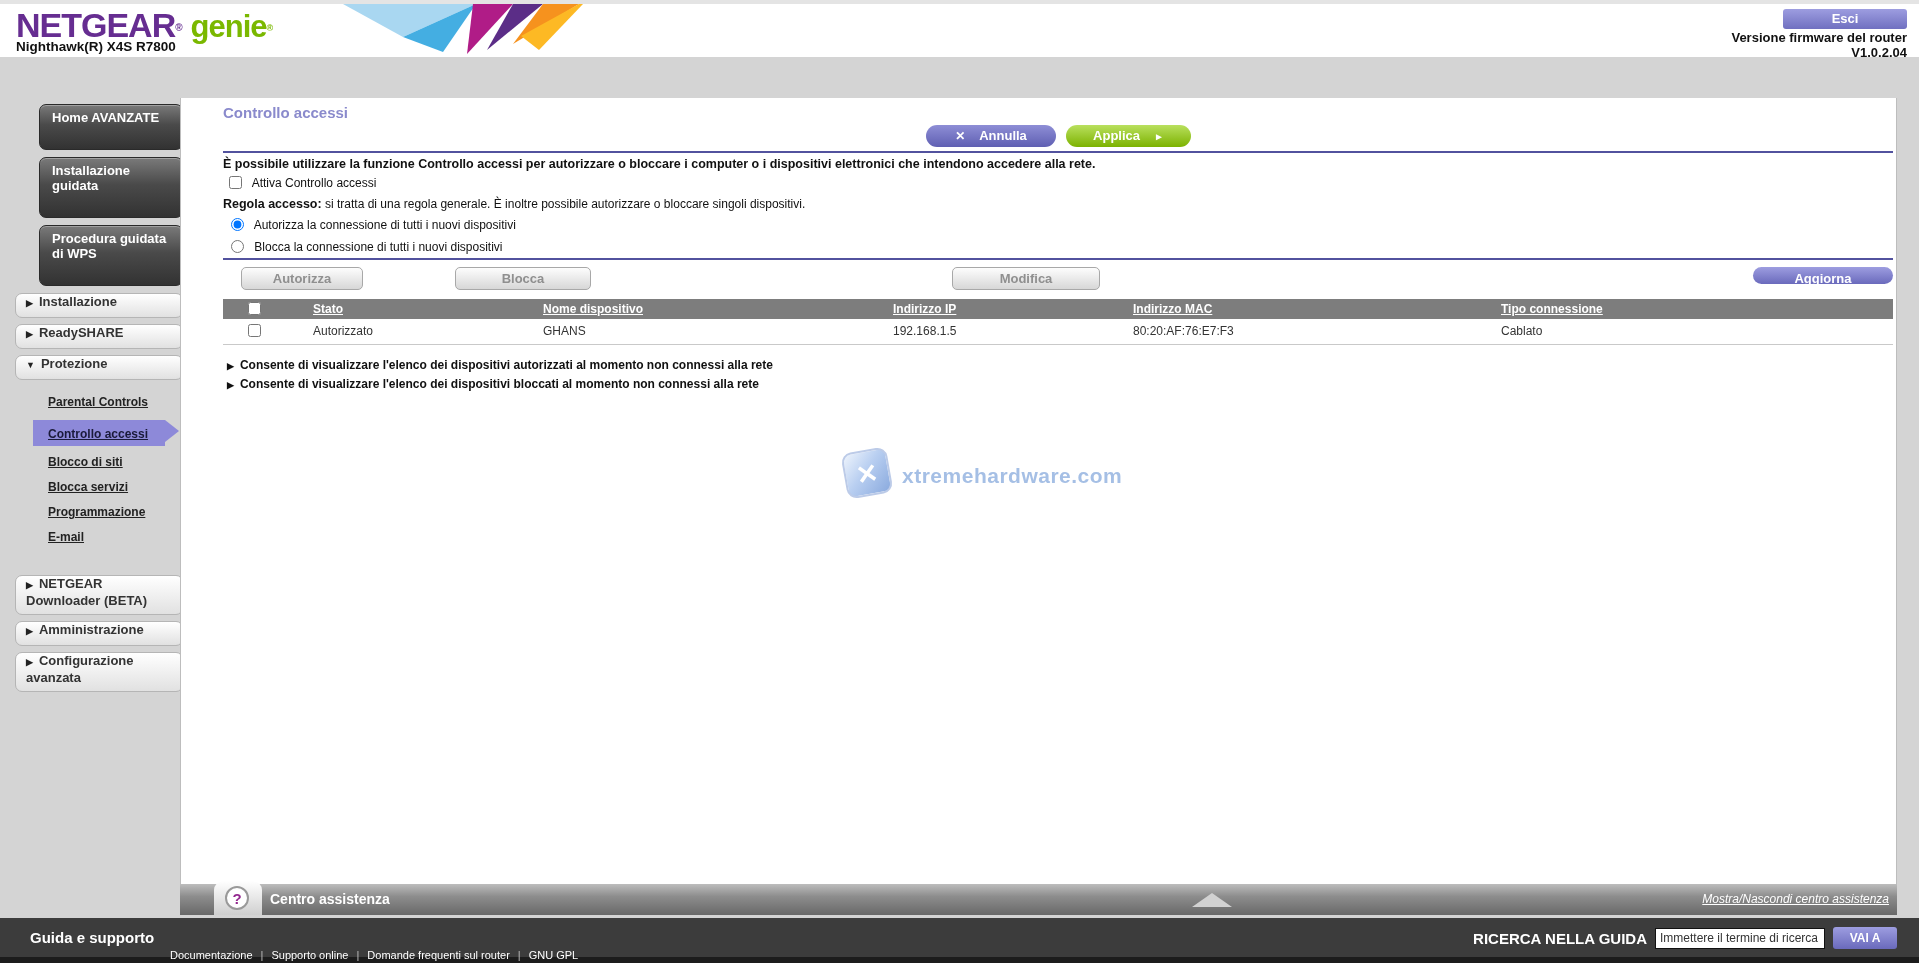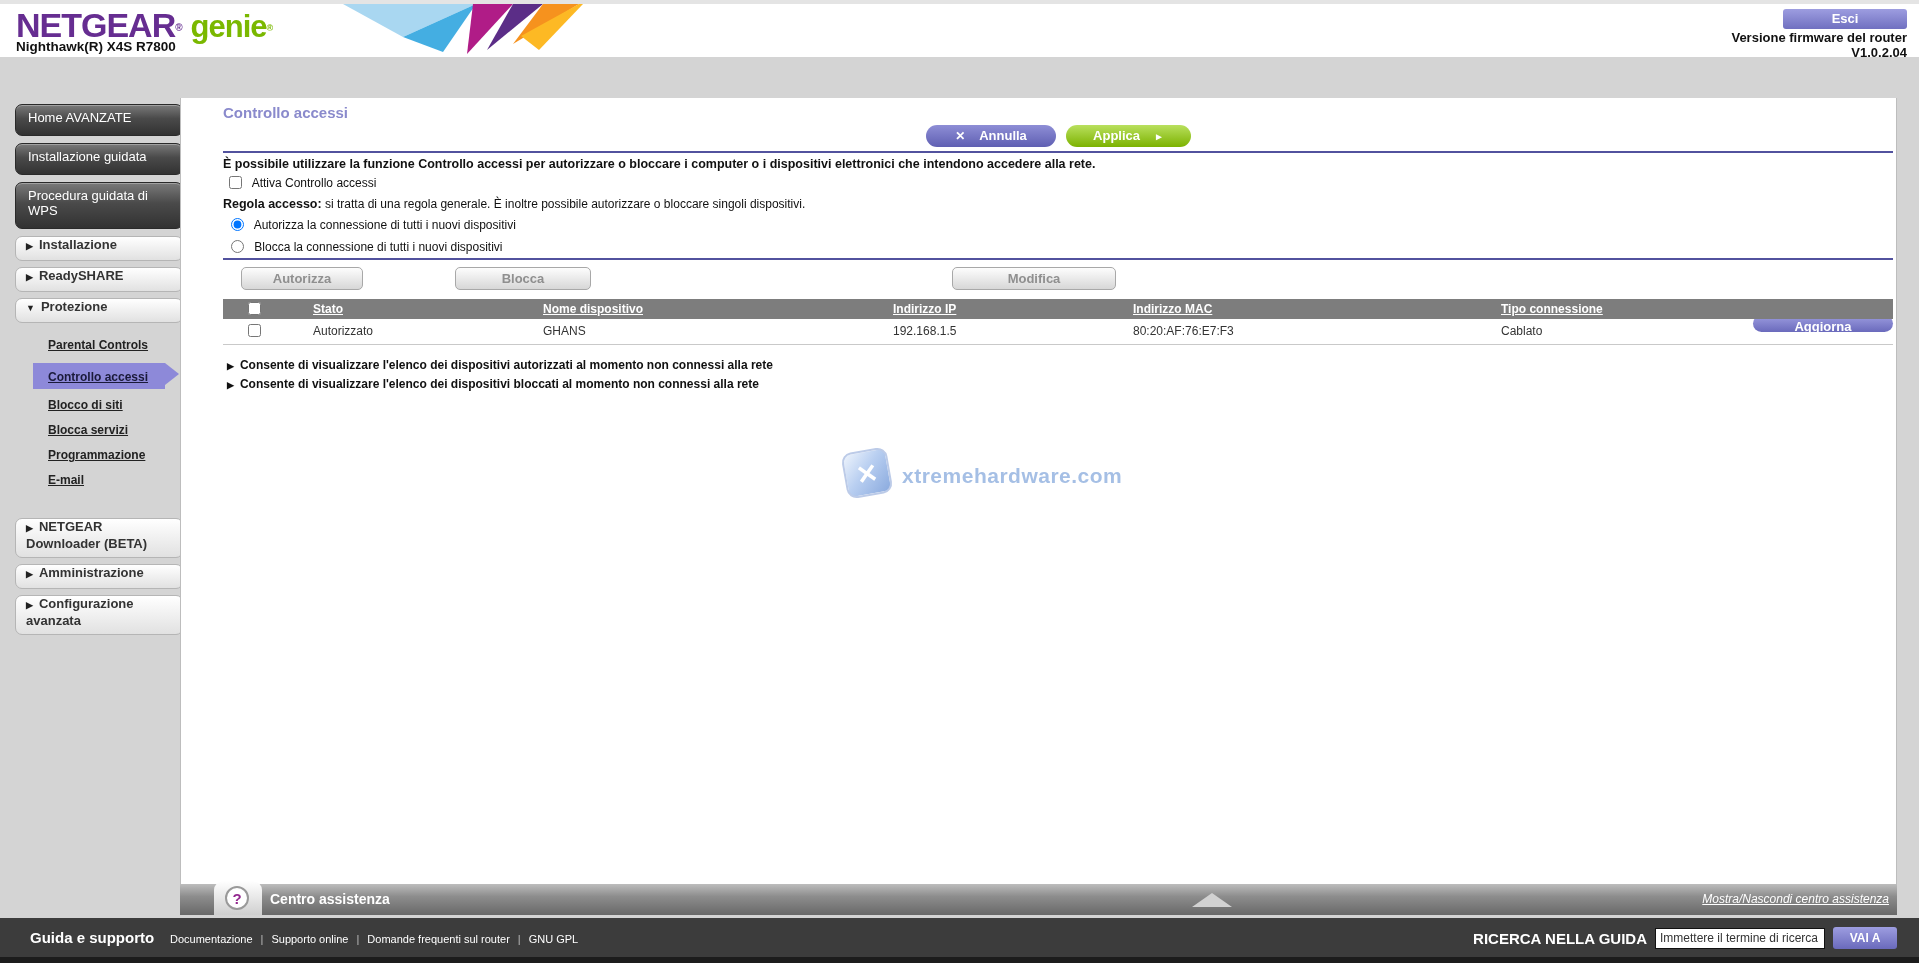--- a/index.html
+++ b/index.html
@@ -22,22 +22,22 @@
   
   .tabstrip { position:absolute; left:0; top:57px; width:1919px; height:41px; background:linear-gradient(#d6d6d6,#c9c9c9); }
   .tab { position:absolute; bottom:0; height:31px; line-height:29px; text-align:center; font-size:14px; font-weight:bold;
     border-radius:7px 7px 0 0; cursor:pointer; }
   .tab-base { left:22px; width:70px; background:linear-gradient(#9a9a9a,#636363); color:#fff; border:1px solid #4c4c4c; }
   .tab-adv { left:95px; width:126px; background:linear-gradient(#ffffff,#ececec); color:#111; border:1px solid #8f8f8f; border-bottom:none; }
   .lang-select { position:absolute; right:15px; top:10px; width:96px; height:22px; font-size:12px; font-family:"Liberation Sans",sans-serif; background:#fff; border:1px solid #777; }
 
   
   .sidebar { position:absolute; left:15px; top:104px; width:168px; }
-  .sb-dark { background:linear-gradient(#7a7a7a,#4a4a4a 45%,#323232); color:#fff; font-weight:normal; font-size:13px;
-    border-radius:7px; border:1px solid #2a2a2a; padding:5px 8px 10px 12px; margin-bottom:7px; box-shadow:inset 0 1px 0 rgba(255,255,255,.3); cursor:pointer; line-height:15px; }
+  .sb-dark { background:linear-gradient(#7a7a7a,#4a4a4a 45%,#323232); color:#fff; font-weight:bold; font-size:13px;
+    border-radius:7px; border:1px solid #2a2a2a; padding:5px 8px 24px 12px; margin-bottom:7px; box-shadow:inset 0 1px 0 rgba(255,255,255,.3); cursor:pointer; line-height:15px;margin-left:24px; }
   .sb-acc { background:linear-gradient(#ffffff,#e1e1e1); border:1px solid #b5b5b5; border-radius:7px; color:#333;
     font-weight:bold; font-size:13px; padding:0 6px 6px 10px; margin-bottom:6px; cursor:pointer; line-height:15px; }
   .sb-acc .chev { font-size:9px; color:#222; margin-right:6px; }
   .sb-sub { padding:9px 0 20px 0; }
   .sb-link { display:block; margin:0 0 11px 33px; font-size:12px; font-weight:bold; color:#222; text-decoration:underline; cursor:pointer; }
   .sb-active { position:relative; display:block; background:#8d89d9; margin:0 0 9px 18px; padding:4px 0 4px 15px; width:132px; cursor:pointer; }
   .sb-active .sb-active-label { font-size:12px; font-weight:bold; color:#1a1a3a; text-decoration:underline; }
   .sb-active::after { content:""; position:absolute; right:-14px; top:0; width:0; height:0;
     border-top:11px solid transparent; border-bottom:11px solid transparent; border-left:14px solid #8d89d9; }
 
@@ -55,23 +55,23 @@
   .rule-top { top:53px; } .rule-mid { top:160px; }
   .intro { position:absolute; left:42px; top:59px; font-size:12.5px; font-weight:bold; color:#111; }
   .enable-row { position:absolute; left:48px; top:78px; font-size:12px; color:#111; }
   .rule-text { position:absolute; left:42px; top:99px; font-size:12px; color:#111; }
   .rule-text b { font-size:12.5px; }
   .radio-row1 { position:absolute; left:50px; top:120px; font-size:12px; color:#111; }
   .radio-row2 { position:absolute; left:50px; top:142px; font-size:12px; color:#111; }
   input[type=checkbox], input[type=radio] { vertical-align:-2px; margin-right:7px; }
   .btn-gray { position:absolute; top:169px; height:23px; line-height:21px; text-align:center;
     background:linear-gradient(#fdfdfd,#d7d7d7); border:1px solid #a8a8a8; border-radius:5px; color:#8f8f8f; font-size:13px; font-weight:bold; cursor:pointer; }
-  .btn-authorize { left:60px; width:122px; } .btn-block { left:274px; width:136px; } .btn-edit { left:771px; width:164px; }
+  .btn-authorize { left:60px; width:122px; } .btn-block { left:274px; width:136px; } .btn-edit { left:771px; width:148px; }
   .btn-refresh { position:absolute; top:169px; left:1572px; width:140px; height:17px; line-height:23px; text-align:center;
-    background:linear-gradient(#9d9de0,#6a6abc); border-radius:11px; color:#fff; font-size:13px; font-weight:bold; cursor:pointer;margin-top:48px; }
+    background:linear-gradient(#9d9de0,#6a6abc); border-radius:11px; color:#fff; font-size:13px; font-weight:bold; cursor:pointer; }
   .dev-table { position:absolute; left:42px; top:201px; width:1670px; border-collapse:collapse; font-size:12px; }
   .dev-table th { background:#7d7d7d; color:#fff; height:20px; text-align:left; padding-left:20px; font-size:12px; }
   .dev-table th u { cursor:pointer; }
   .dev-table td { height:25px; padding-left:20px; color:#333; border-bottom:1px solid #c9c9c9; }
   .dev-table .cb-cell { text-align:center; padding-left:0; }
   .status-ok { color:#2e8b2e; }
   .disclosures { position:absolute; left:46px; top:258px; font-size:12px; font-weight:bold; color:#111; line-height:18px; }
   .disclosures .chev { font-size:9px; margin-right:6px; }
   .disc-row { cursor:pointer; }
   .watermark { position:absolute; left:663px; top:352px; }
@@ -88,21 +88,21 @@
   .help-circle { position:absolute; left:45px; top:2px; width:24px; height:24px; border-radius:50%; background:#fff;
     border:2px solid #9a9a9a; color:#93278f; font-size:15px; font-weight:bold; text-align:center; line-height:21px; cursor:pointer; }
   .help-label { position:absolute; left:90px; top:7px; font-size:14px; font-weight:bold; color:#fff; }
   .help-up { position:absolute; left:1012px; top:9px; width:0; height:0;
     border-left:20px solid transparent; border-right:20px solid transparent; border-bottom:14px solid #d2d2d2; cursor:pointer; }
   .help-toggle { position:absolute; right:8px; top:8px; font-size:12px; font-style:italic; color:#fff; text-decoration:underline; cursor:pointer; }
 
   
   .footer { position:absolute; left:0; top:918px; width:1919px; height:45px; background:#3c3c3c; border-bottom:6px solid #1c1c1c; }
   .foot-title { position:absolute; left:30px; top:11px; font-size:15px; font-weight:bold; color:#fff; }
-  .foot-links { position:absolute; left:170px; top:15px; font-size:11px; color:#fff; }
+  .foot-links { position:absolute; left:170px; top:31px; font-size:11px; color:#fff; }
   .foot-links .flink { cursor:pointer; }
   .foot-links .flink:not(.last)::after { content:"|"; color:#bbb; margin:0 8px; font-weight:normal; }
   .search-zone { position:absolute; right:22px; top:9px; display:flex; align-items:center; gap:8px; }
   .search-label { font-size:15px; font-weight:bold; color:#fff; }
   .search-input { width:170px; height:21px; font-size:12px; font-family:"Liberation Sans",sans-serif; border:1px solid #111; padding:0 4px; }
   .search-input::placeholder { color:#333; opacity:1; }
   .go-btn { width:64px; height:22px; background:linear-gradient(#9d9de0,#6a6abc); border-radius:3px; color:#fff;
     font-size:12px; font-weight:bold; text-align:center; line-height:22px; cursor:pointer; }
 </style>
 </head>

